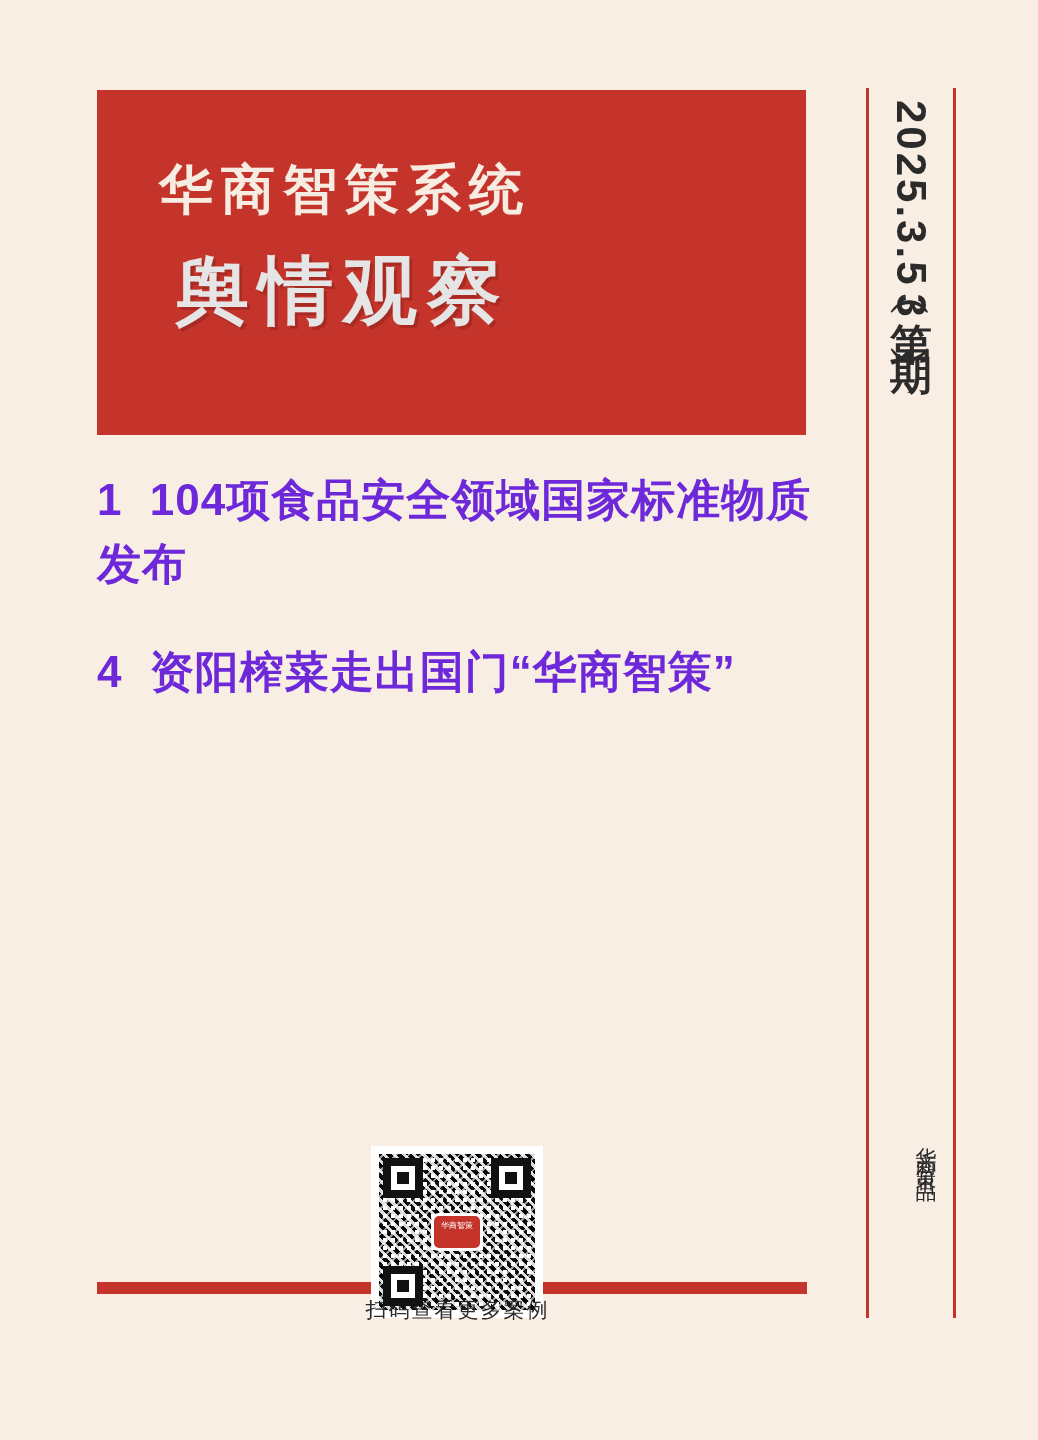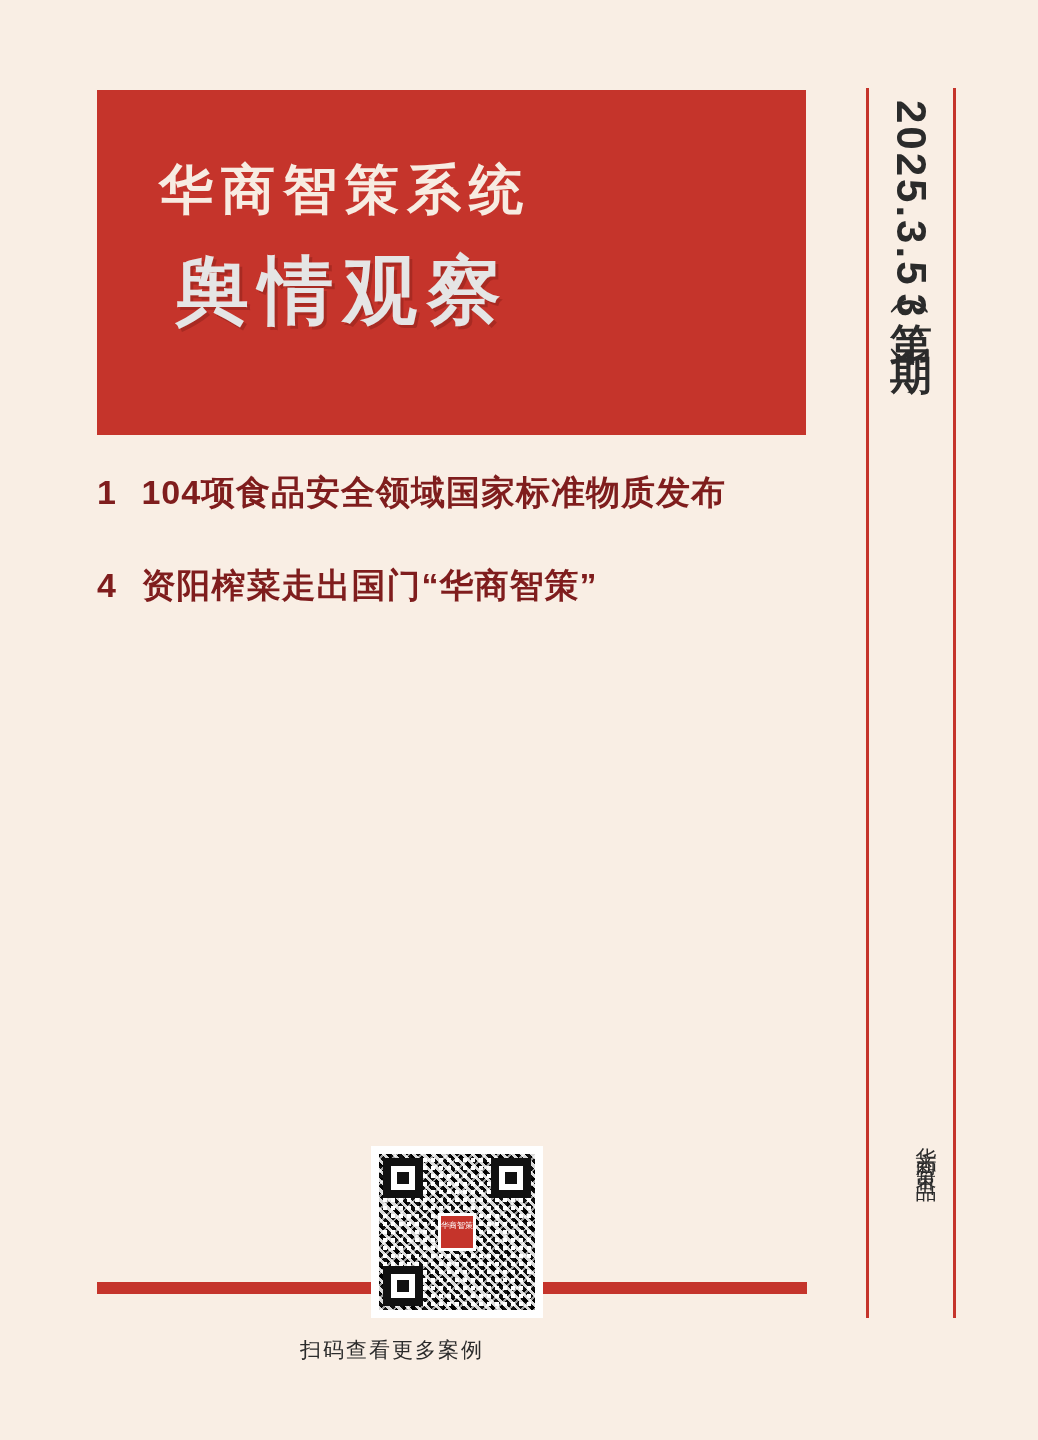--- a/index.html
+++ b/index.html
@@ -97,23 +97,23 @@
 
   
   .list {
     position: absolute;
     left: 97px;
     top: 468px;
     width: 740px;
   }
   .item {
     margin-bottom: 44px;
-    font-size: 34px;
-    font-weight: 700;
-    color: #7f1d1d;
+    font-size: 44px;
+    font-weight: 700;
+    color: #6d28d9;
     line-height: 1.45;
     letter-spacing: 1px;
     font-family: "Liberation Sans", sans-serif;
   }
   .item .num { margin-right: 14px; }
 
   
   .bottom-rule {
     position: absolute;
     left: 97px;
@@ -159,38 +159,39 @@
   .qr-eye i {
     position: absolute; inset: 6px; background: #111; display: block;
   }
   .qr-eye.tl { left: 4px; top: 4px; }
   .qr-eye.tr { right: 4px; top: 4px; }
   .qr-eye.bl { left: 4px; bottom: 4px; }
   .qr-logo {
     position: absolute;
     left: 50%; top: 50%;
     transform: translate(-50%,-50%);
-    width: 38px; height: 38px;
+    width: 52px; height: 38px;
     background: #c5342b;
     border: 3px solid #fff;
-    border-radius: 0;
+    border-radius: 8px;
     z-index: 4;
     color: #fff;
     font-size: 8px;
     line-height: 9px;
     text-align: center;
     padding-top: 5px;
     letter-spacing: 0;
     font-family: "Liberation Sans", sans-serif;
   }
   .qr-caption {
     position: absolute;
     left: 300px;
-    top: 1336px;
+    top: 1296px;
     width: 315px;
+    text-align: center;
     font-size: 21px;
     color: #2b2b2b;
     letter-spacing: 2px;
     font-family: "Liberation Sans", sans-serif;
   }
 </style>
 </head>
 <body>
 
 <div class="page">

